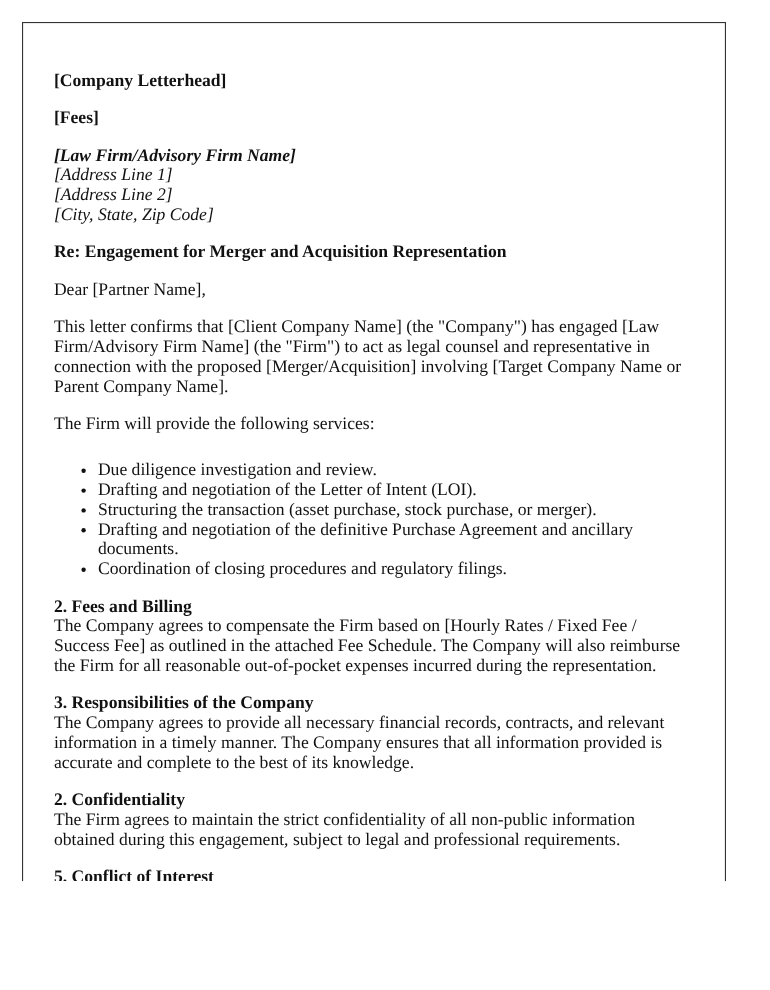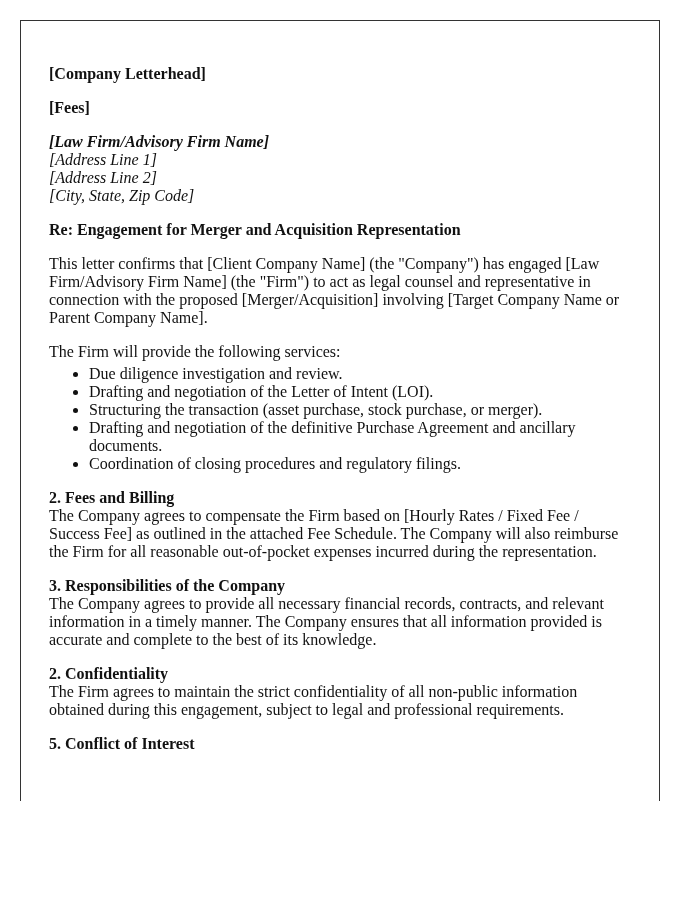--- a/index.html
+++ b/index.html
@@ -55,41 +55,42 @@
       margin: 0;
       line-height: 18px;
     }
     .section {
       margin-bottom: 16px;
     }
     .section p {
       margin: 0;
     }
     .section .intro {
-      margin-bottom: 4px;
+      margin-bottom: 24px;
     }
   </style>
 </head>
 <body>
 
 <div class="page">
 
   <p class="bold">[Company Letterhead]</p>
 
   <p class="bold">[Fees]</p>
 
   <div class="block">
     <span class="line bold">[Law Firm/Advisory Firm Name]</span>
     <span class="line">[Address Line 1]</span>
     <span class="line">[Address Line 2]</span>
     <span class="line">[City, State, Zip Code]</span>
   </div>
 
   <p class="bold">Re: Engagement for Merger and Acquisition Representation</p>
 
+  <p>Dear [Partner Name],</p>
 
   <p>This letter confirms that [Client Company Name] (the "Company") has engaged [Law Firm/Advisory Firm Name] (the "Firm") to act as legal counsel and representative in connection with the proposed [Merger/Acquisition] involving [Target Company Name or Parent Company Name].</p>
 
   <div class="section" style="margin-bottom:0;">
     <p class="intro">The Firm will provide the following services:</p>
     <ul>
       <li>Due diligence investigation and review.</li>
       <li>Drafting and negotiation of the Letter of Intent (LOI).</li>
       <li>Structuring the transaction (asset purchase, stock purchase, or merger).</li>
       <li>Drafting and negotiation of the definitive Purchase Agreement and ancillary documents.</li>

